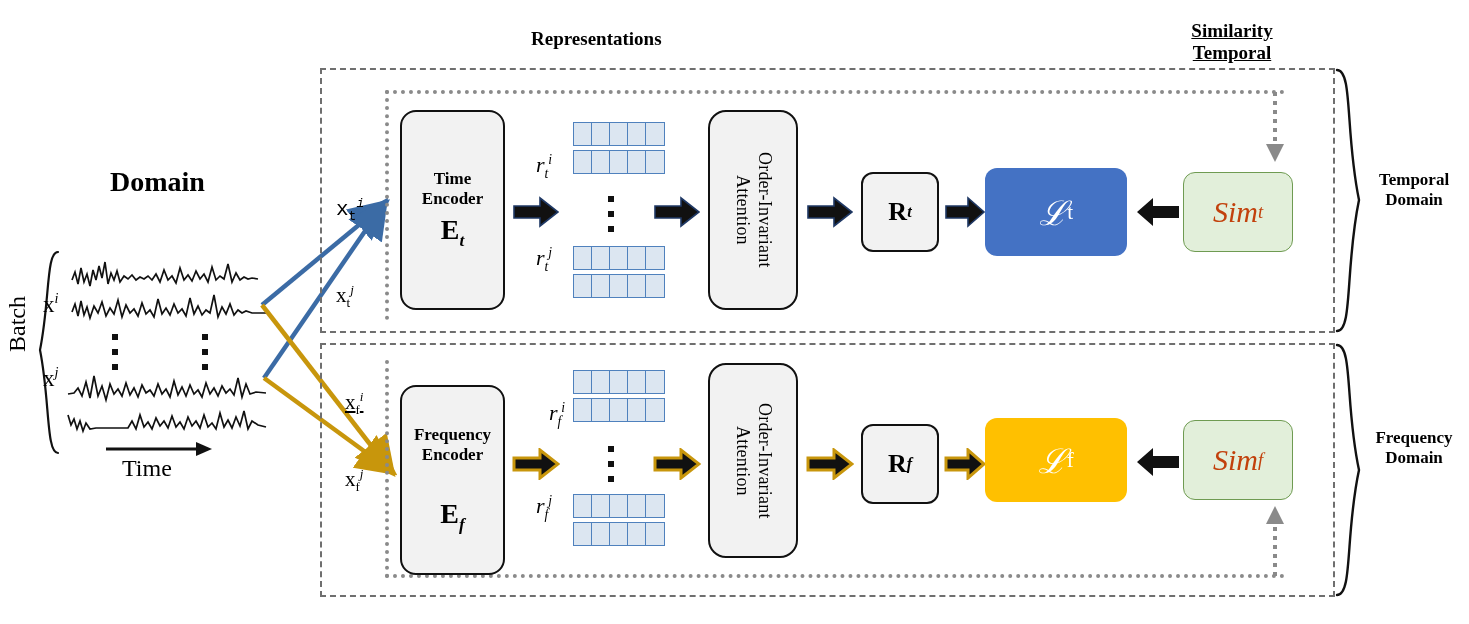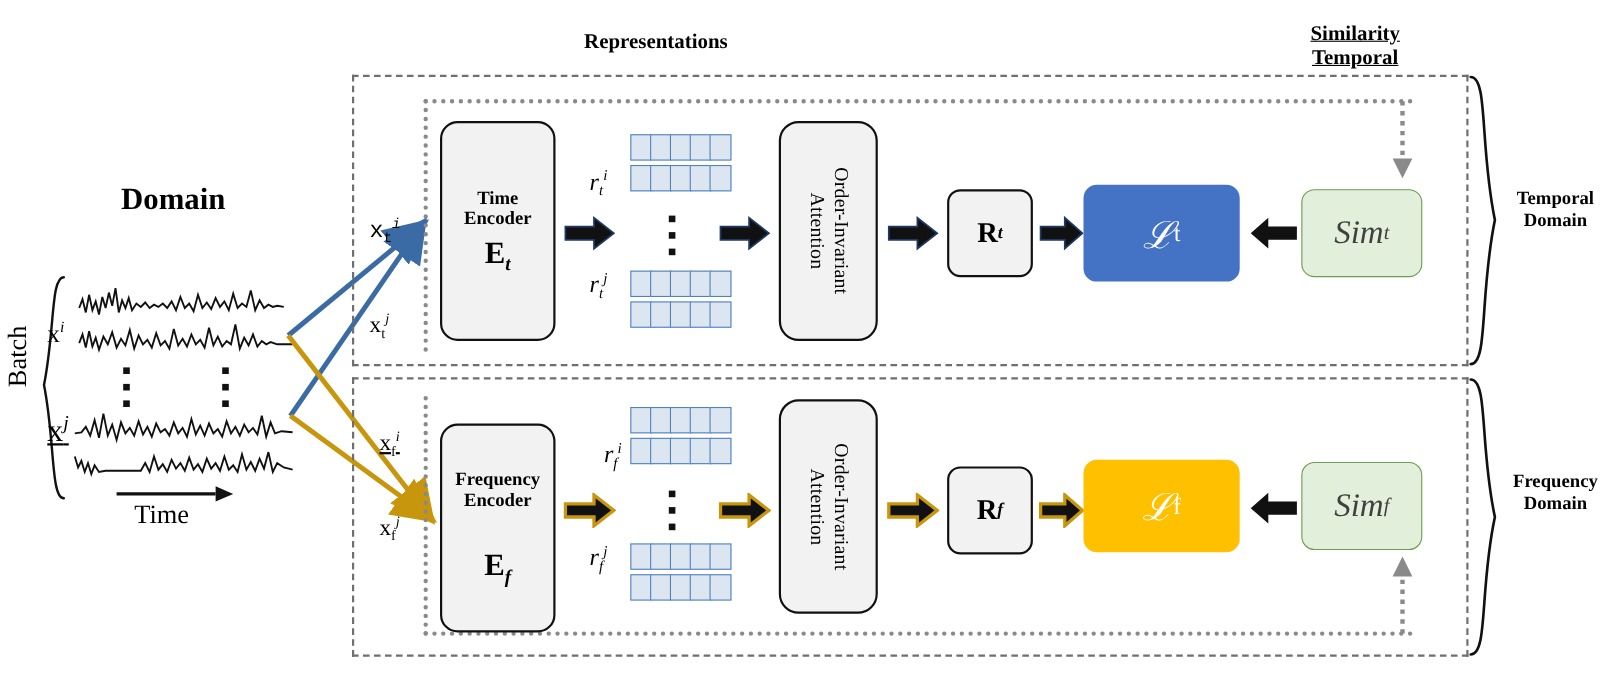--- a/index.html
+++ b/index.html
@@ -25,21 +25,21 @@
 
   .rot-box{border-radius:18px;}
   .rot-txt{writing-mode:vertical-rl;text-orientation:mixed;font-size:18px;
            font-family:"Liberation Serif",serif;letter-spacing:.2px;line-height:1.22;
            text-align:center;white-space:nowrap;}
 
   .rbox{background:#F2F2F2;border:2.4px solid #111;border-radius:12px;box-sizing:border-box;
         font-size:26px;font-weight:bold;}
   .lossbox{border-radius:12px;box-sizing:border-box;color:#fff;font-size:34px;font-style:italic;}
   .simbox{background:#E2EFDA;border:1.6px solid #6f9b52;border-radius:12px;box-sizing:border-box;
-          font-size:30px;font-style:italic;color:#404040;}
+          font-size:30px;font-style:italic;color:#c2410c;}
 
   
   .repwrap{display:flex;flex-direction:column;}
   .reprow{display:flex;}
   .repcell{width:19.5px;height:24px;background:#DCE6F1;border:1.4px solid #4F81BD;
            box-sizing:border-box;margin-left:-1.4px;}
   .repcell:first-child{margin-left:0;}
   .reprow + .reprow{margin-top:4px;}
 
   .vdots{display:flex;flex-direction:column;align-items:center;gap:9px;}
@@ -95,21 +95,21 @@
 </div>
 
 <svg class="abs" style="left:66px;top:372px;" width="202" height="38" viewBox="0 0 202 38">
   <polyline fill="none" stroke="#111" stroke-width="1.7" points="2,22 8,21 12,16 16,24 20,10 24,26 28,4 32,24 36,14 40,28 44,12 48,22 52,17 56,24 60,11 64,23 68,16 72,25 76,13 80,21 84,18 88,24 92,12 96,22 100,17 104,25 108,9 112,23 116,15 120,24 124,13 128,22 132,18 136,25 140,11 144,22 148,16 152,24 156,14 160,21 164,17 168,23 172,6 176,25 180,12 184,22 190,20 200,21"></polyline>
 </svg>
 
 <svg class="abs" style="left:66px;top:405px;" width="202" height="40" viewBox="0 0 202 40">
   <polyline fill="none" stroke="#111" stroke-width="1.7" points="2,10 5,20 8,14 11,24 14,16 17,26 20,18 24,24 30,23 38,23 46,23 54,23 62,23 66,16 70,24 74,10 78,22 82,17 86,24 90,13 94,21 98,16 102,23 106,11 110,22 114,17 118,24 122,12 126,21 130,16 134,23 138,10 142,22 146,18 150,24 154,8 158,22 162,15 166,23 170,12 174,21 178,6 182,24 186,16 192,20 200,22"></polyline>
 </svg>
 
-<div class="abs x-lab" style="left:43px;top:374px;font-size:29px;text-decoration:underline;">
+<div class="abs x-lab" style="left:43px;top:364px;font-size:23px;">
   x<sup class="up">j</sup>
 </div>
 
 <svg class="abs" style="left:104px;top:440px;" width="110" height="18" viewBox="0 0 110 18">
   <line x1="2" y1="9" x2="92" y2="9" stroke="#111" stroke-width="3"></line>
   <polygon points="92,2 108,9 92,16" fill="#111"></polygon>
 </svg>
 <div class="abs" style="left:122px;top:455px;font-size:24px;">Time</div>
 
 <svg class="abs" style="left:0px;top:0px;pointer-events:none;" width="1469" height="624" viewBox="0 0 1469 624">

